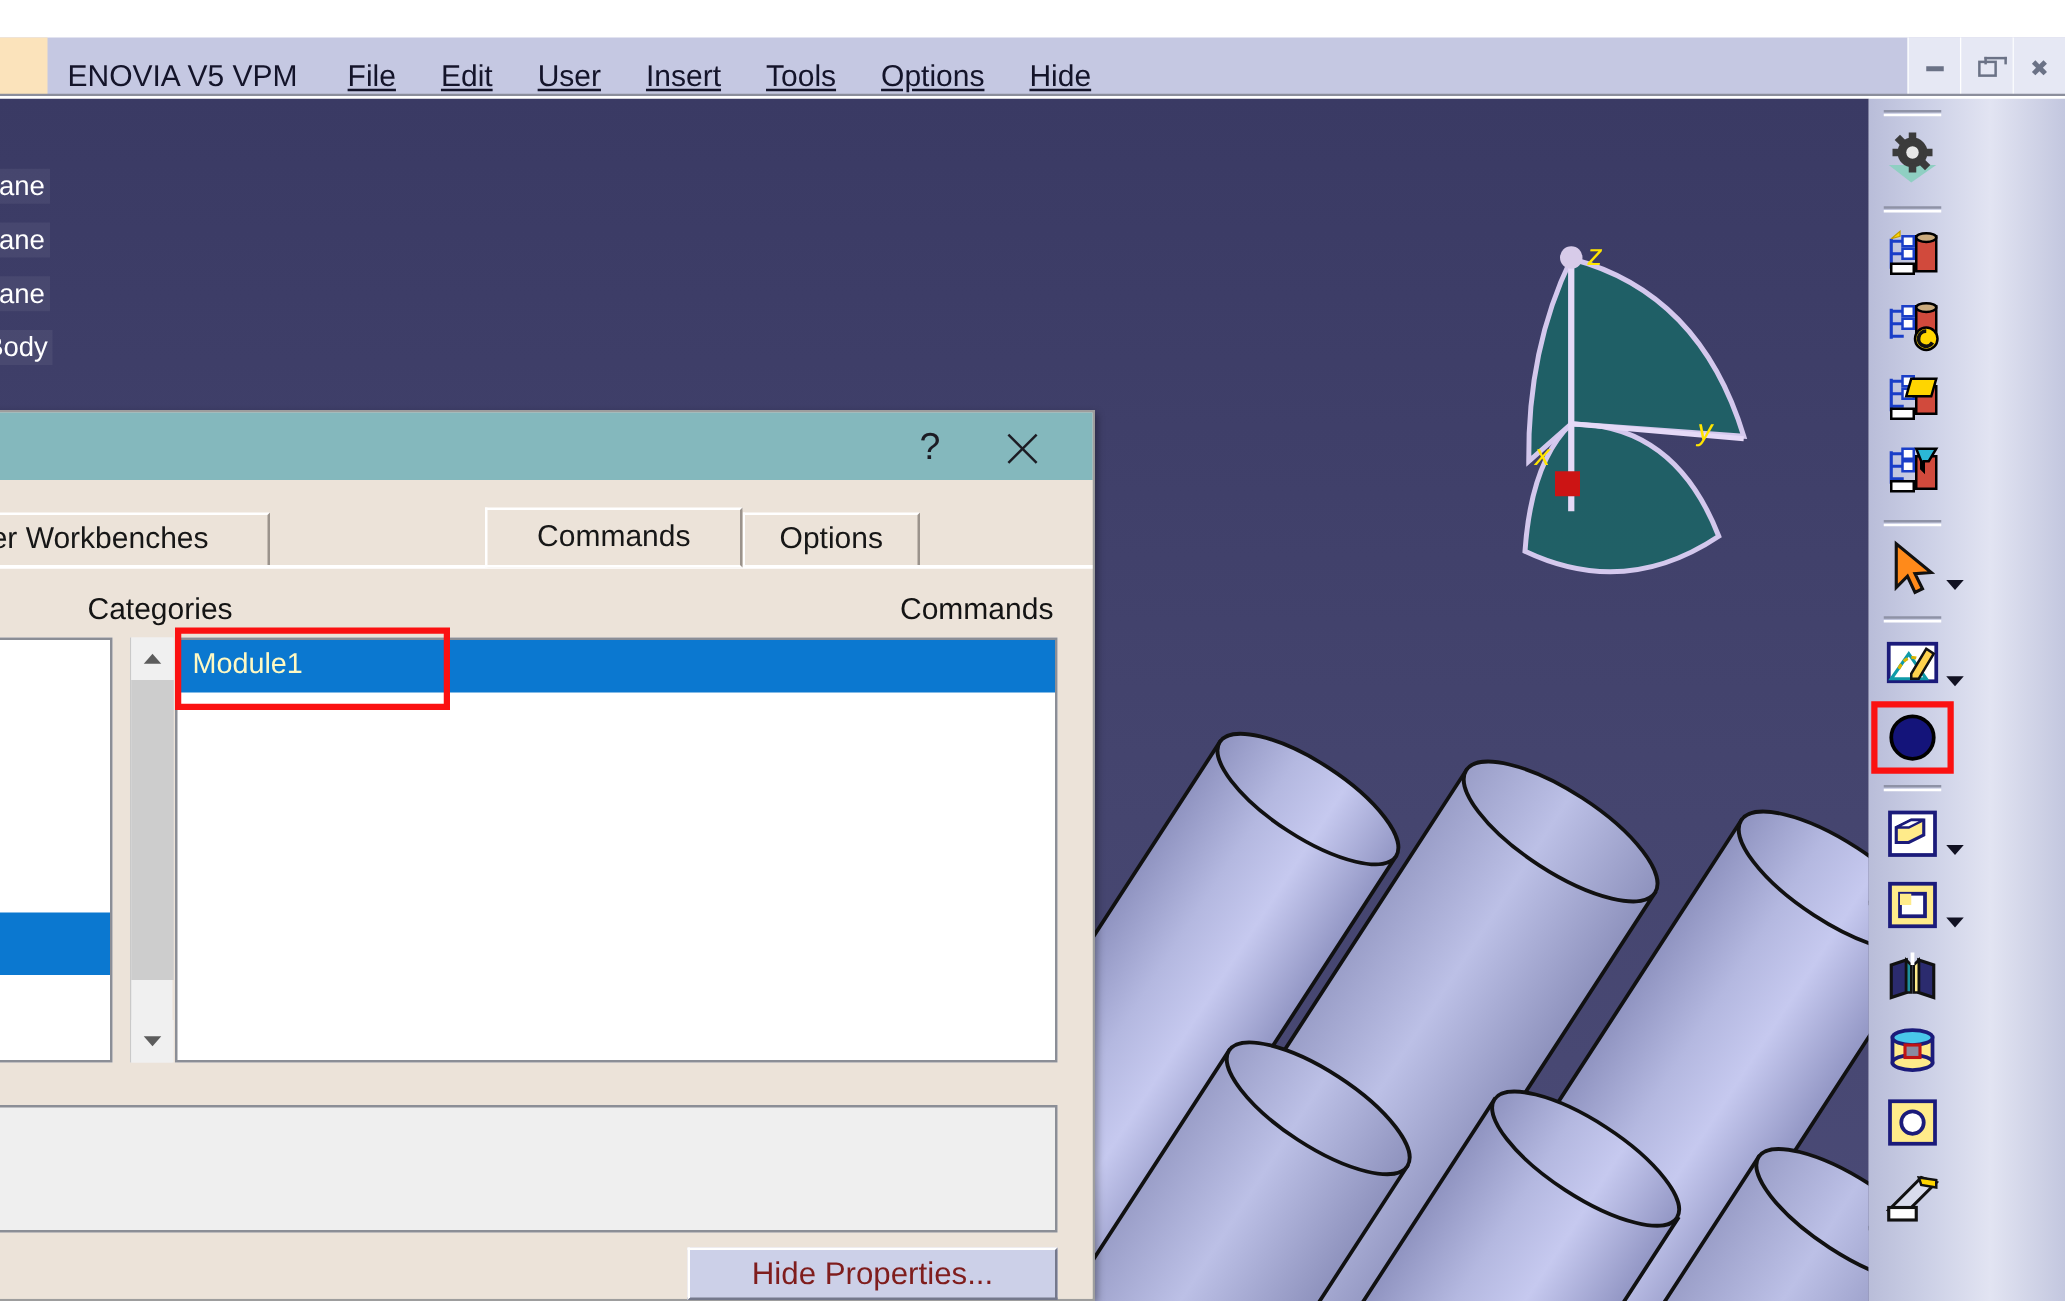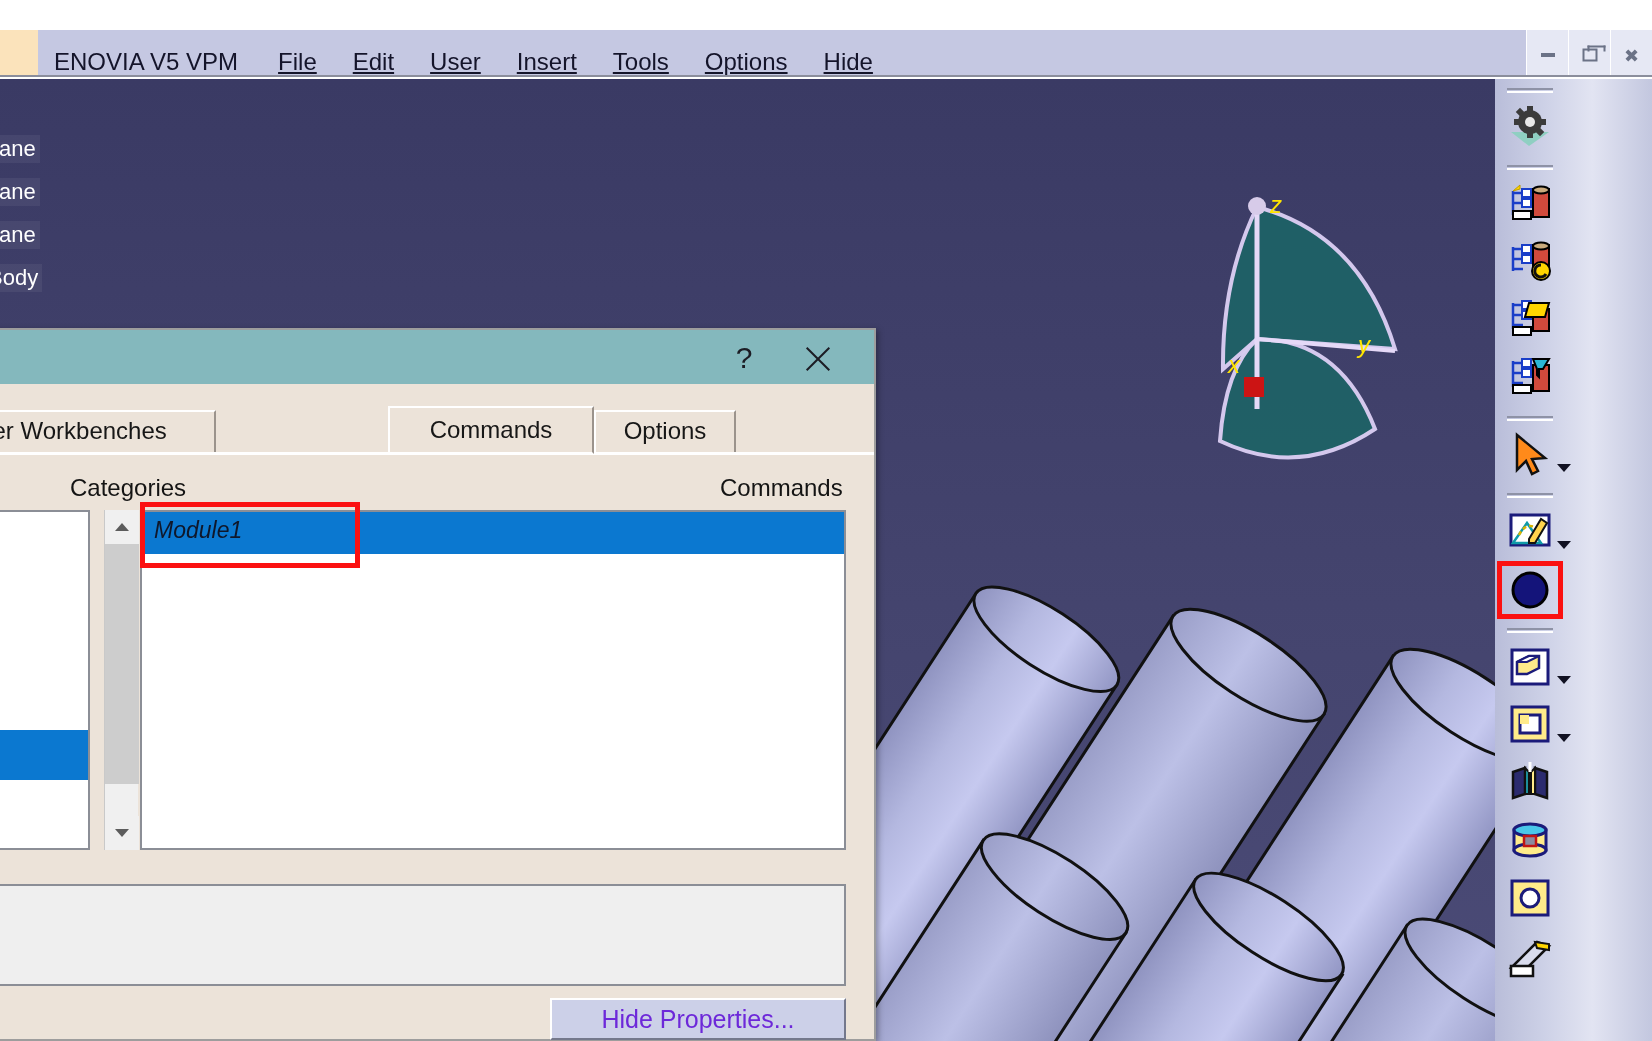--- a/index.html
+++ b/index.html
@@ -173,21 +173,21 @@
   }
 
   .lbl { position: absolute; font-size: 24px; color: #141414; }
 
   .listbox {
     position: absolute; background: #ffffff; border: 2px solid #8b8e96;
     overflow: hidden;
   }
   .lb-row { height: 36px; font-size: 23px; color: #111; padding: 3px 8px 0 12px;
             white-space: nowrap; }
-  .lb-row.sel { background: #0b78d0; color: #0f172a; font-style: italic; }
+  .lb-row.sel { background: #0b78d0; color: #fef9c3; }
 
   .scrollbar {
     position: absolute; width: 30px; background: #f0f0f0;
     border-left: 1px solid #c9c9c9;
   }
   .sb-btn { position: relative; width: 30px; height: 30px; background: #f0f0f0; }
   .sb-arrow { position: absolute; left: 50%; top: 50%; transform: translate(-50%,-50%);
               width: 0; height: 0; }
   .sb-up   { border-left: 7px solid transparent; border-right: 7px solid transparent;
              border-bottom: 8px solid #5c5c5c; }
@@ -195,21 +195,21 @@
              border-top: 8px solid #5c5c5c; }
   .sb-thumb { position: absolute; left: 0; width: 30px; background: #cdcdcd; }
 
   .propsbox {
     position: absolute; background: #efefef; border: 2px solid #8b8e96;
   }
   .btn {
     position: absolute; background: #ccd0e8;
     border-top: 2px solid #ffffff; border-left: 2px solid #ffffff;
     border-right: 2px solid #74788c; border-bottom: 2px solid #74788c;
-    font-size: 25px; color: #6d28d9; text-align: center; white-space: nowrap;
+    font-size: 25px; color: #7f1d1d; text-align: center; white-space: nowrap;
   }
   .annot-red {
     position: absolute; border: 5px solid #fb1111; pointer-events: none;
   }
 </style>
 </head>
 <body>
 
 <div id="app">
 

